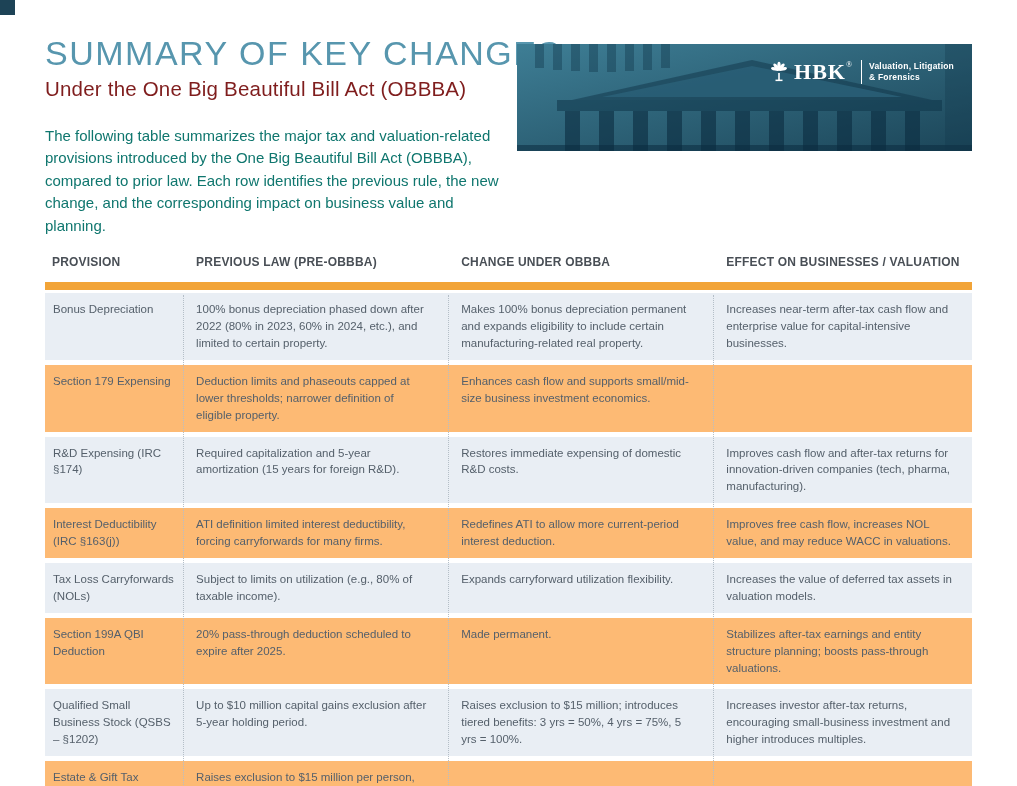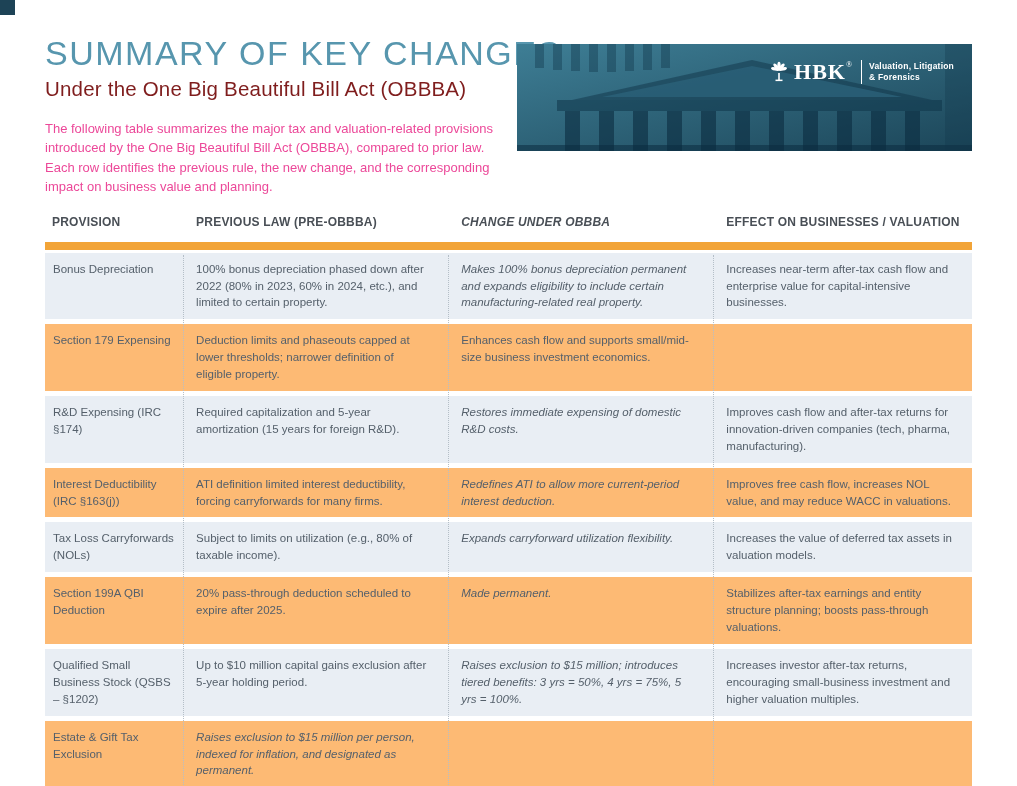--- a/index.html
+++ b/index.html
@@ -18,21 +18,21 @@
   .header-text { width: 470px; }
   .page-title {
     font-size: 34px; font-weight: 400; letter-spacing: 1.5px;
     color: #5796ae; line-height: 1.05; white-space: nowrap;
   }
   .page-subtitle {
     font-size: 20.5px; font-weight: 400; letter-spacing: .2px;
     color: #7f1d1d; margin-top: 5px;
   }
   .intro {
-    margin-top: 18px; font-size: 13px; line-height: 1.5; color: #ec4899;
+    margin-top: 24px; font-size: 15px; line-height: 1.5; color: #0f766e;
     width: 468px;
   }
 
   
   .hero {
     position: relative; width: 455px; height: 107px; margin-top: 8px;
     overflow: hidden; flex-shrink: 0;
   }
   .hero svg.capitol { display: block; width: 100%; height: 100%; }
   .hbk-logo {
@@ -49,21 +49,21 @@
   .logo-tag span { display: block; }
 
   
   .table-wrap { margin-top: 18px; }
   .thead { display: flex; padding-bottom: 13px; }
   .th {
     font-size: 12px; font-weight: 700; color: #494f56; letter-spacing: .2px;
   }
   .col-1 { width: 14.9%; padding-left: 7px; }
   .col-2 { width: 28.6%; padding-left: 13px; }
-  .col-3 { width: 28.6%; padding-left: 13px; font-style: italic; }
+  .col-3 { width: 28.6%; padding-left: 13px; }
   .col-4 { width: 27.9%; padding-left: 13px; }
 
   .orange-bar { height: 8px; background: #f2a438; }
   .orange-bar.top { margin-bottom: 3px; }
 
   #table-body { position: relative; }
   .vline {
     position: absolute; top: 2px; bottom: 2px; width: 0;
     border-left: 1px dotted #b4bec7; pointer-events: none;
   }
@@ -212,21 +212,21 @@
     <div class="cell col-1">Section 199A QBI Deduction</div>
     <div class="cell col-2">20% pass-through deduction scheduled to expire after 2025.</div>
     <div class="cell col-3">Made permanent.</div>
     <div class="cell col-4">Stabilizes after-tax earnings and entity structure planning; boosts pass-through valuations.</div>
   </div>
 
   <div class="row row-blue">
     <div class="cell col-1">Qualified Small Business Stock (QSBS – §1202)</div>
     <div class="cell col-2">Up to $10 million capital gains exclusion after 5-year holding period.</div>
     <div class="cell col-3">Raises exclusion to $15 million; introduces tiered benefits: 3 yrs = 50%, 4 yrs = 75%, 5 yrs = 100%.</div>
-    <div class="cell col-4">Increases investor after-tax returns, encouraging small-business investment and higher valuation multiples.</div>
+    <div class="cell col-4">Increases investor after-tax returns, encouraging small-business investment and higher introduces multiples.</div>
   </div>
 
   <div class="row row-cream">
     <div class="cell col-1">Estate &amp; Gift Tax Exclusion</div>
     <div class="cell col-3">Raises exclusion to $15 million per person, indexed for inflation, and designated as permanent.</div>
   </div>
 
   <div class="row row-blue">
     <div class="cell col-1">Policy Permanence</div>
     <div class="cell col-2">TCJA provisions had scheduled sunsets (esp. 2025).</div>

